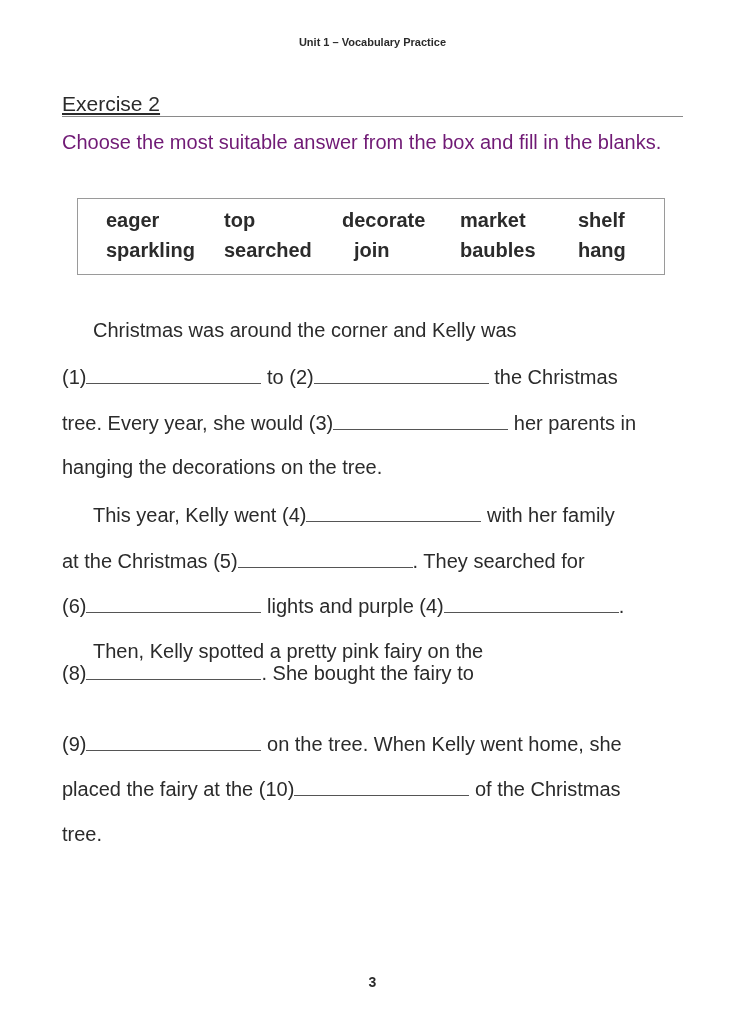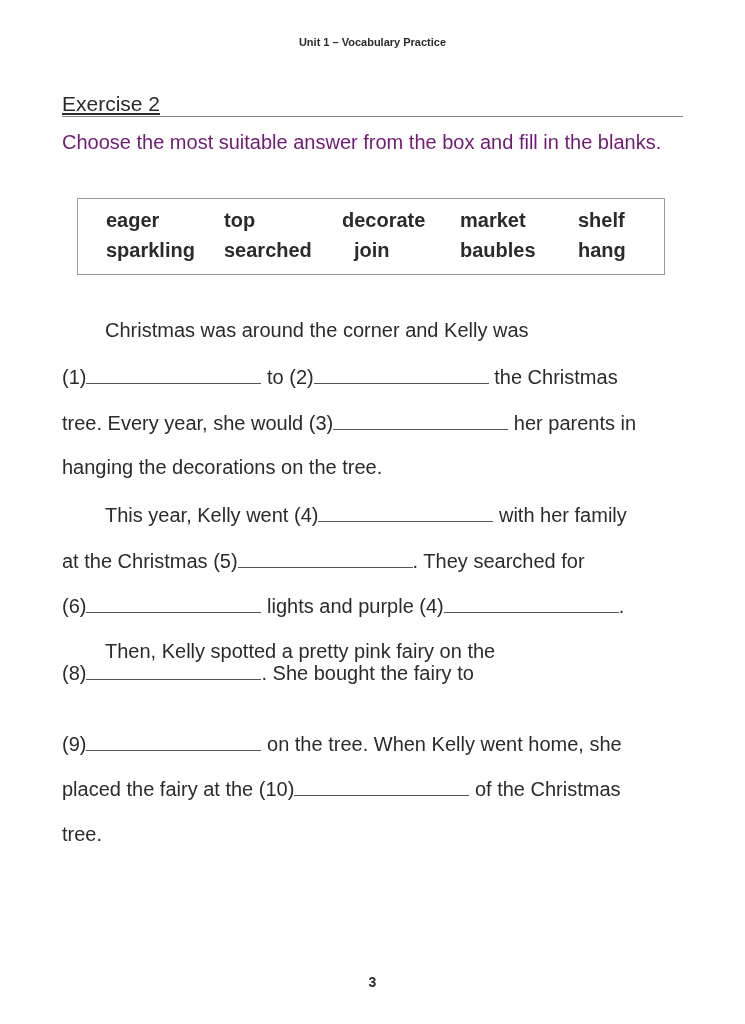--- a/index.html
+++ b/index.html
@@ -9,21 +9,21 @@
               font-size: 11px; font-weight: bold; color: #2b2b2b; }
     .ex-title { position: absolute; top: 92px; left: 62px; font-size: 21px; color: #2b2b2b; text-decoration: underline; }
     .ex-rule { position: absolute; top: 116px; left: 62px; width: 621px; height: 0;
                border-top: 1.5px solid #8a8a8a; }
     .instruction { position: absolute; top: 129px; left: 62px; width: 622px;
                    font-size: 20px; line-height: 27px; text-align: justify; color: #701a75; }
     .word-box { position: absolute; top: 198px; left: 77px; width: 588px; height: 77px;
                 border: 1px solid #9a9a9a; box-sizing: border-box; }
     .word { position: absolute; font-size: 20px; color: #2b2b2b; font-weight: bold; }
     .line { position: absolute; left: 62px; font-size: 20px; color: #2b2b2b; white-space: nowrap; }
-    .line.indent { left: 93px; margin-left: 12px; }
+    .line.indent { left: 93px; }
     .blank { display: inline-block; width: 175px; height: 18px; border-bottom: 1px solid #555;
              vertical-align: baseline; }
     .page-num { position: absolute; top: 974px; left: 0; width: 745px; text-align: center;
                 font-size: 14px; font-weight: bold; color: #2b2b2b; }
   </style>
 </head>
 <body>
 
 <div class="header">Unit 1 –  Vocabulary Practice</div>
 

